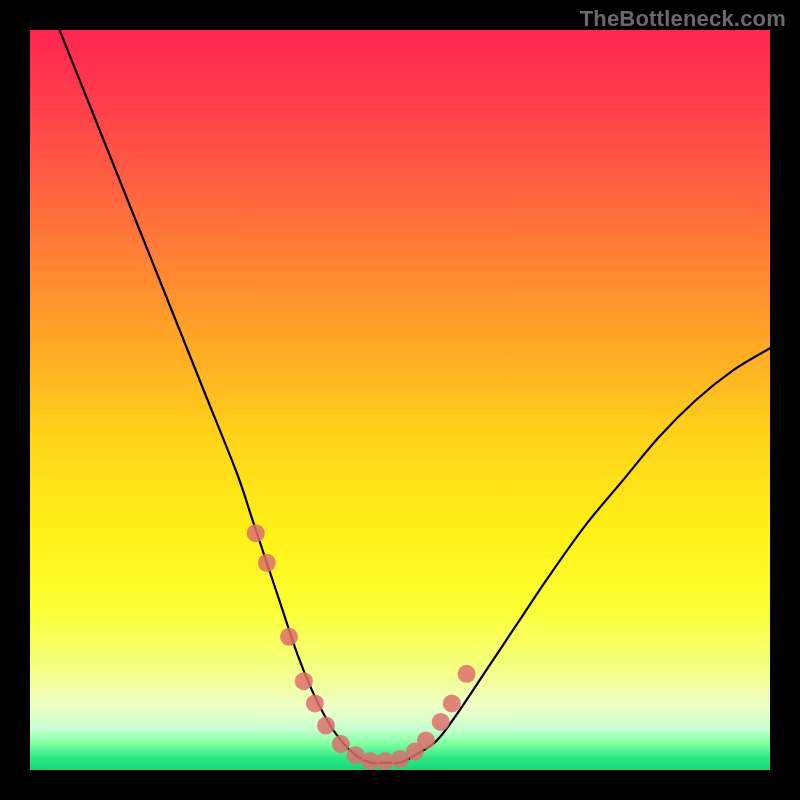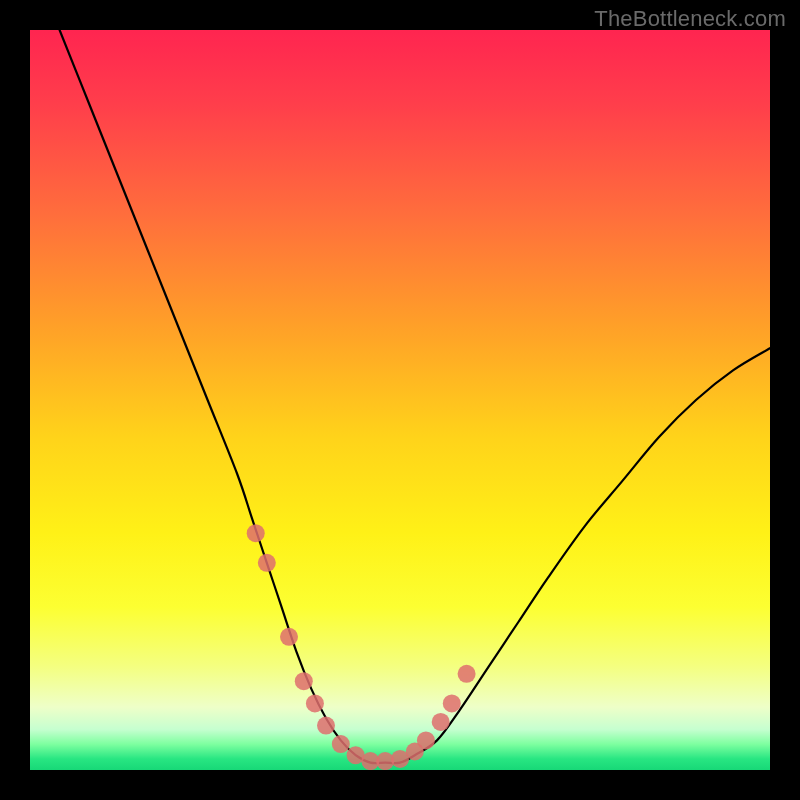--- a/index.html
+++ b/index.html
@@ -30,21 +30,21 @@
     position: absolute;
     inset: 0;
   }
   .watermark {
     position: absolute;
     top: 6px;
     right: 14px;
     color: #6a6a6a;
     font-size: 22px;
     letter-spacing: 0.2px;
-    font-weight: 400;
+    font-weight: 700;
   }
   svg.curve {
     position: absolute;
     inset: 0;
   }
 </style>
 </head>
 <body>
 
 <div class="frame">

